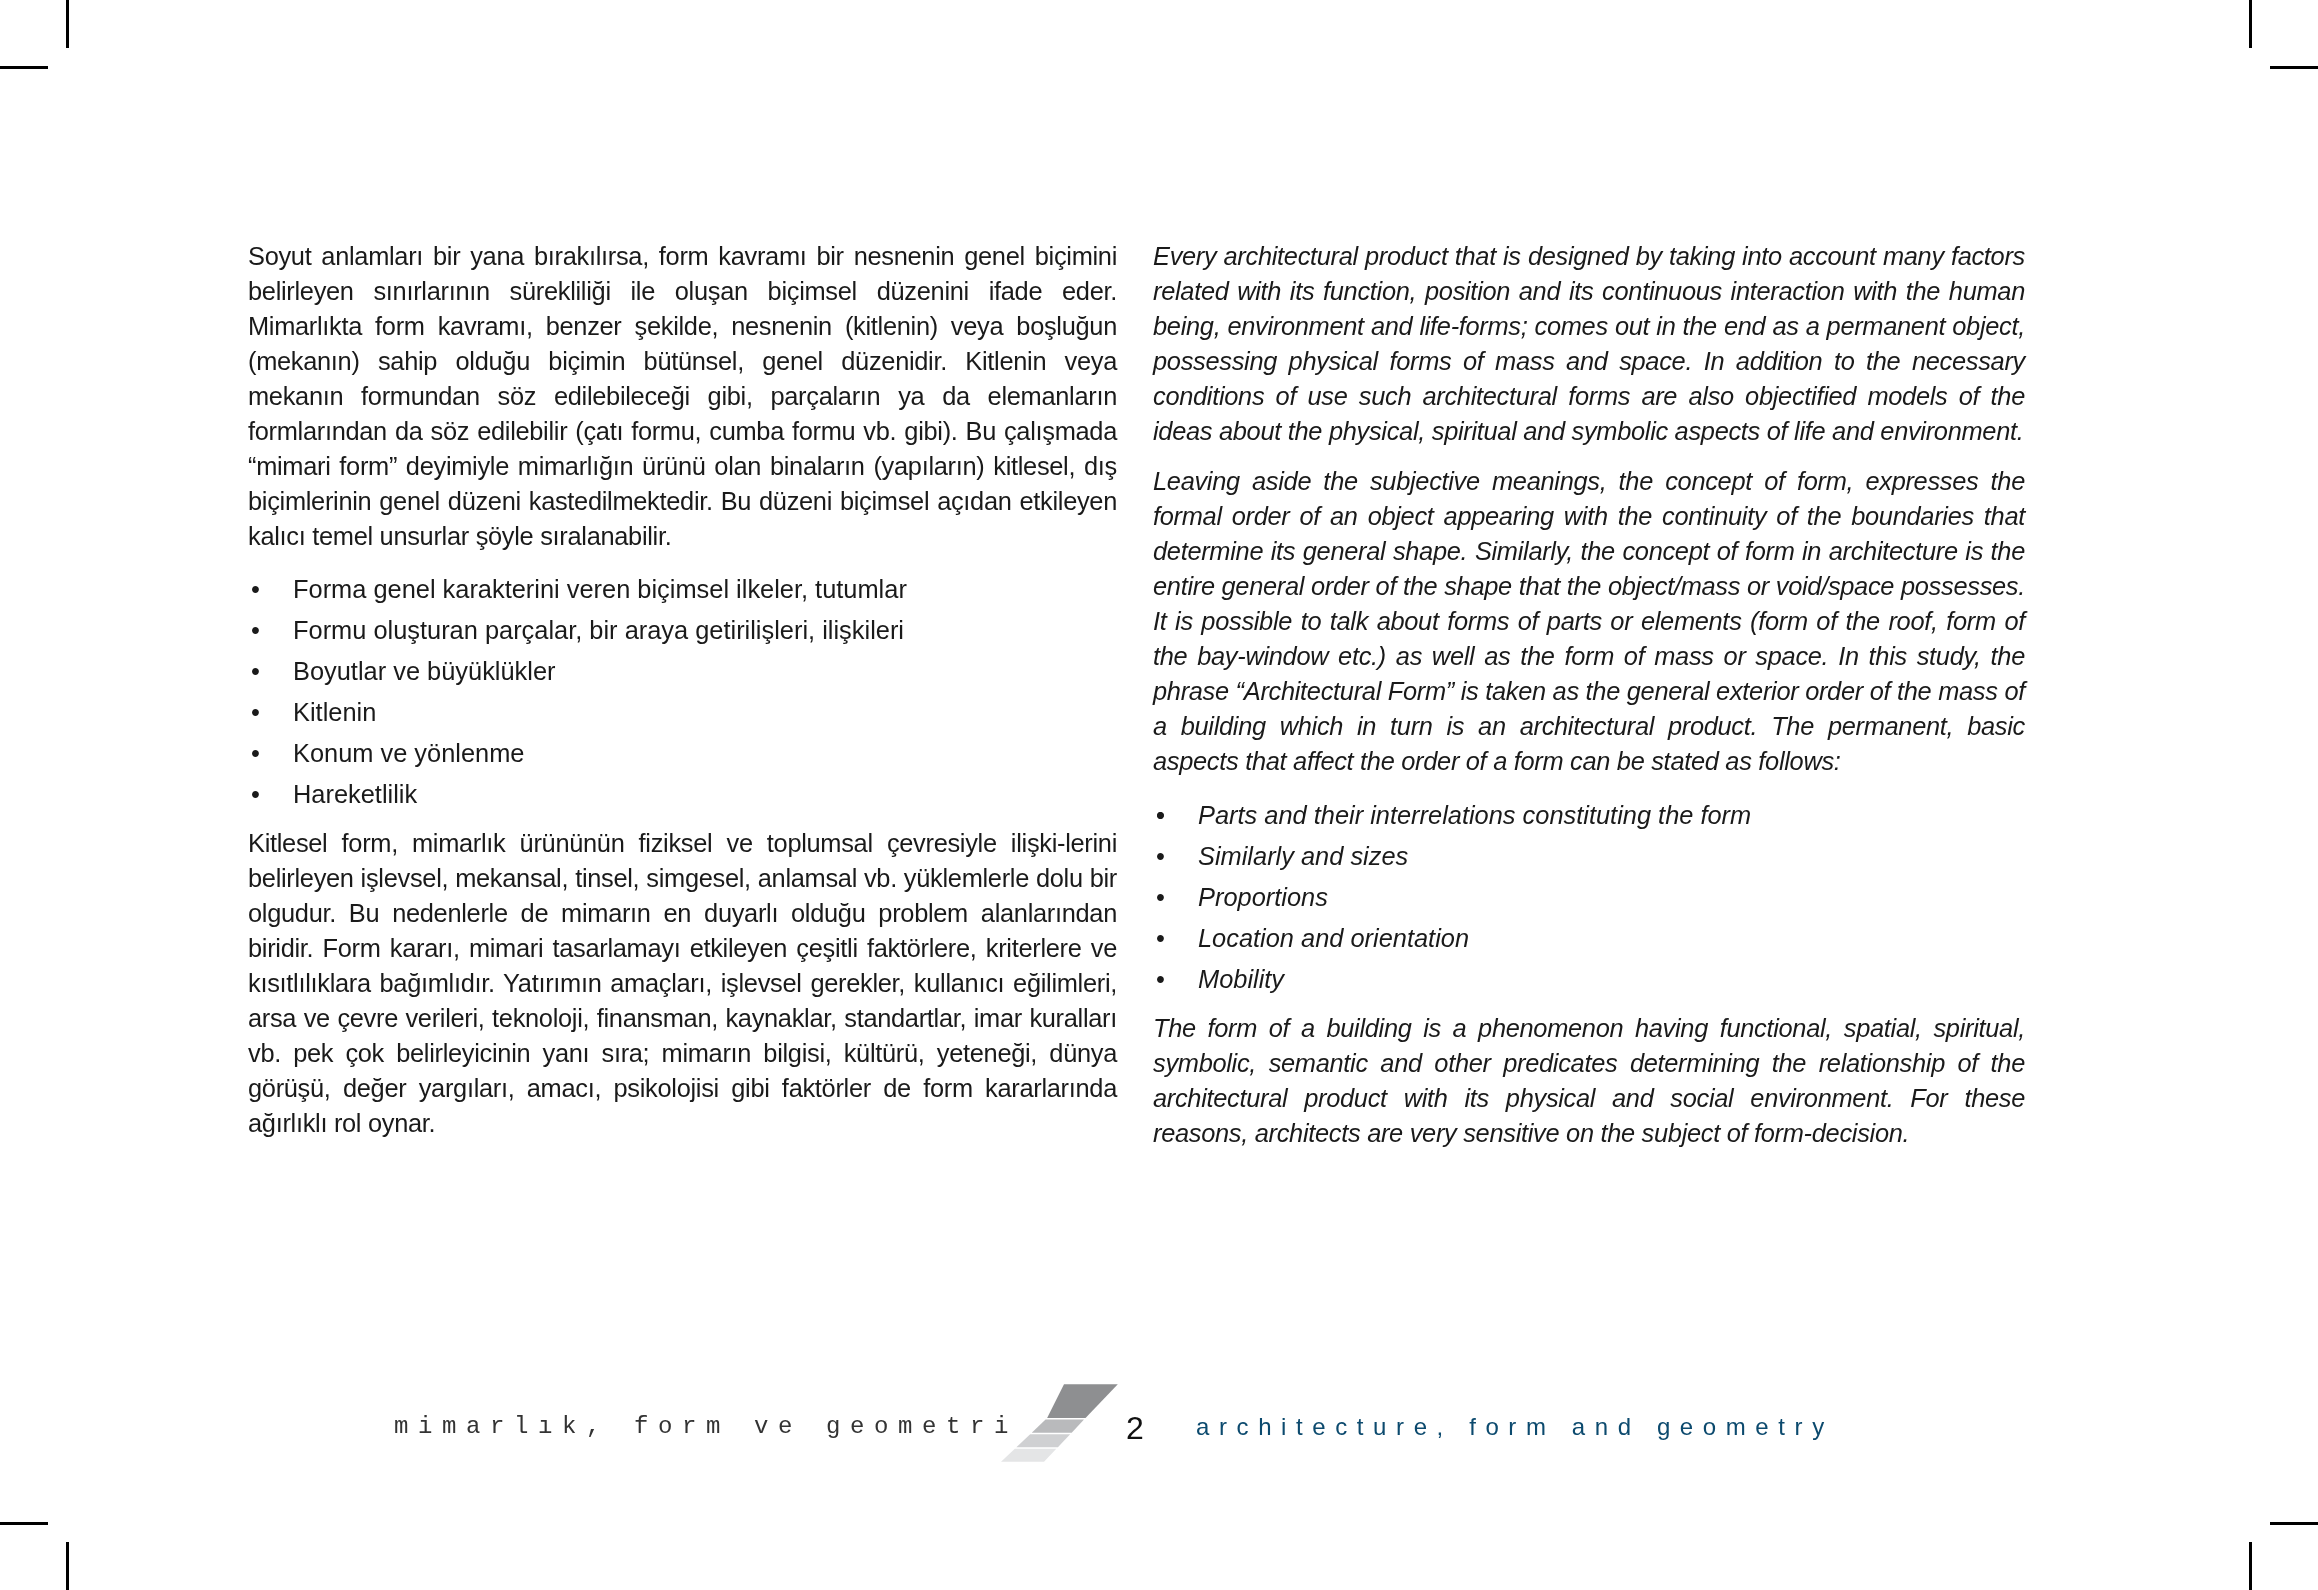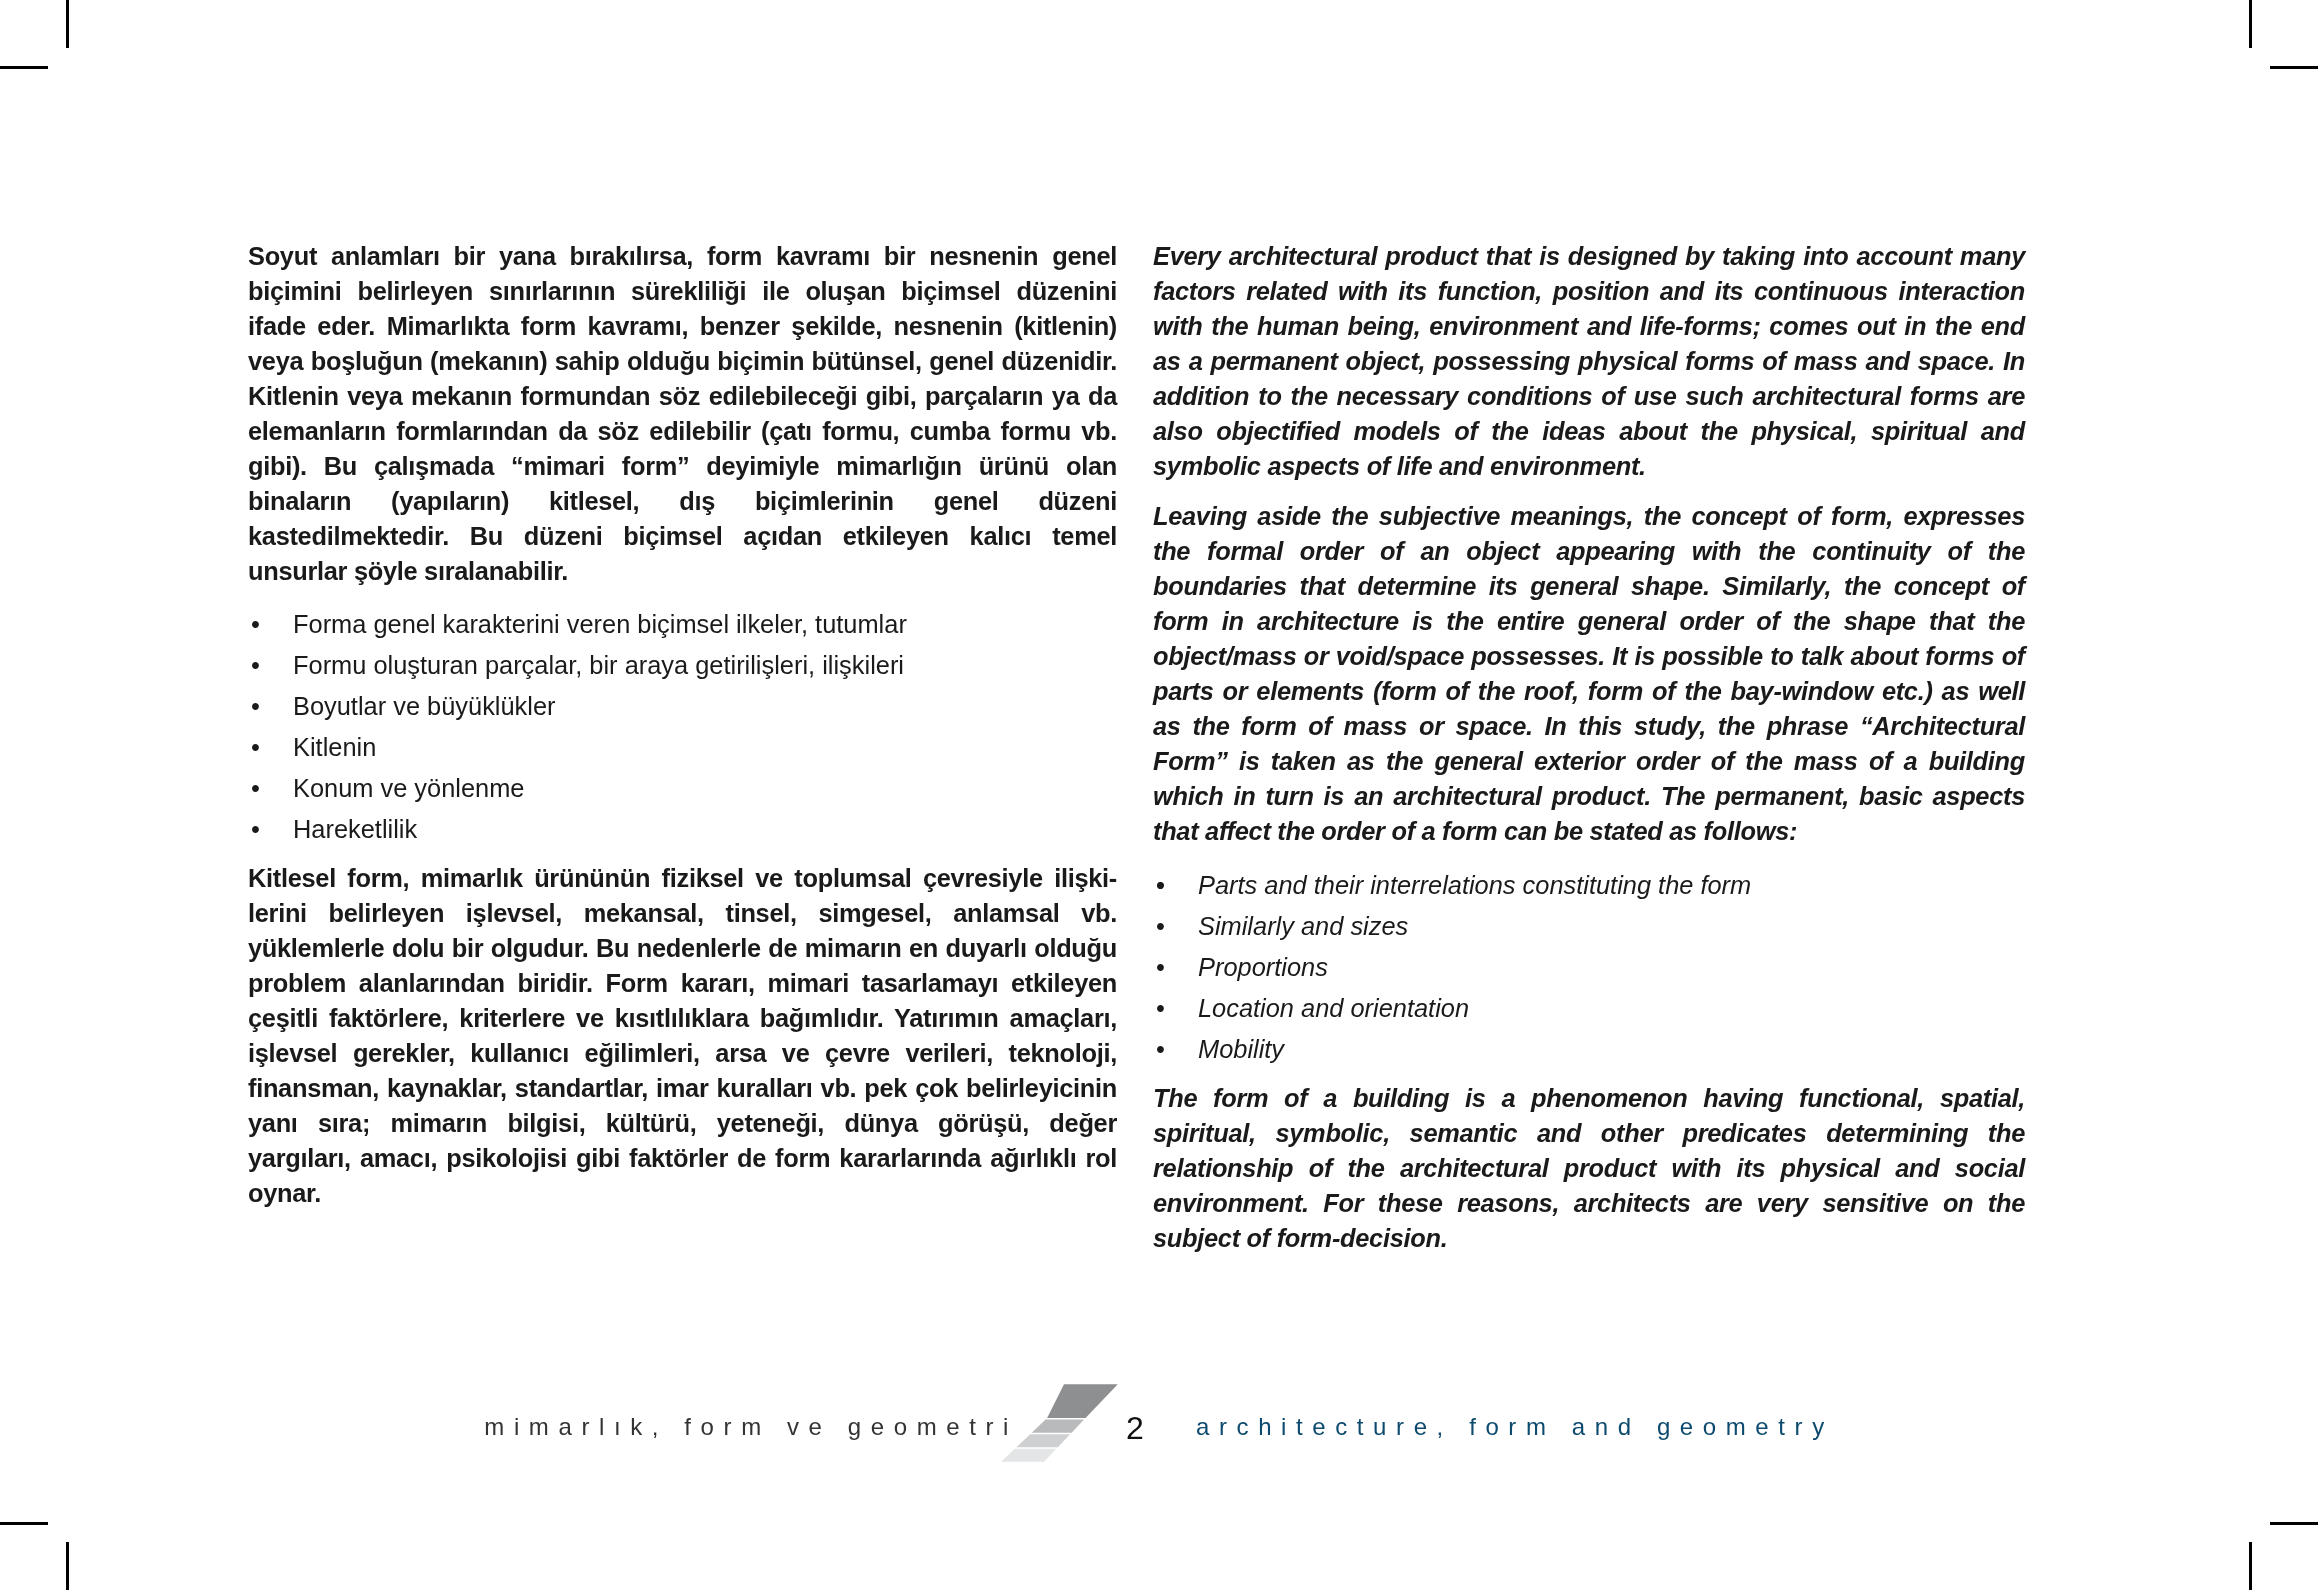--- a/index.html
+++ b/index.html
@@ -1,26 +1,26 @@
 <!DOCTYPE html>
 <html style="font-size:12.3px"><head>
 <meta charset="utf-8">
 <style>
   html, body { margin: 0; padding: 0; background: #ffffff; }
   body { width: 2319px; height: 1591px; position: relative; overflow: hidden; color: #1a1a1a; }
   .crop { position: absolute; background: #000; }
   .col { position: absolute; top: 239px; font-family: "Liberation Sans", sans-serif; font-size: 25.4px; line-height: 35px; }
   .col-left { left: 248px; width: 869px; }
   .col-right { left: 1153px; width: 872px; font-style: italic; }
-  .col p { margin: 0 0 15.4px 0; text-align: justify; letter-spacing: -0.3px; font-weight: bold; }
+  .col p { margin: 0 0 15.4px 0; text-align: justify; letter-spacing: -0.3px; }
   .col ul { list-style: none; margin: 0 0 10.8px 0; padding: 0; }
   .col li { position: relative; padding-left: 45px; line-height: 41px; }
   .col li .bullet { position: absolute; left: 3.1px; top: 0; font-style: normal; }
   .footer { position: absolute; top: 1402px; left: 0; width: 2319px; height: 85px; }
-  .footer-left { position: absolute; right: 1301px; top: 10.8px; font-family: Liberation Sans, sans-serif; font-size: 24px; letter-spacing: 9.6px; color: #333; white-space: nowrap; }
+  .footer-left { position: absolute; right: 1301px; top: 10.8px; font-family: Liberation Mono, monospace; font-size: 24px; letter-spacing: 9.6px; color: #333; white-space: nowrap; }
   .footer-right { position: absolute; left: 1196px; top: 10.8px; font-family: "Liberation Sans", sans-serif; font-size: 24px; letter-spacing: 9.6px; color: #0c4a6e; white-space: nowrap; }
   .page-num { position: absolute; left: 1126px; top: 7.7px; font-family: "Liberation Sans", sans-serif; font-size: 32px; color: #111; }
   .logo { position: absolute; left: 1001px; top: -18.5px; width: 146px; height: 85px; }
 </style>
 </head>
 <body>
 
 <div class="crop" style="left:66px;top:0;width:3.1px;height:48px;"></div>
 <div class="crop" style="left:0;top:66px;width:48px;height:3.1px;"></div>
 <div class="crop" style="left:2249px;top:0;width:3.1px;height:48px;"></div>

